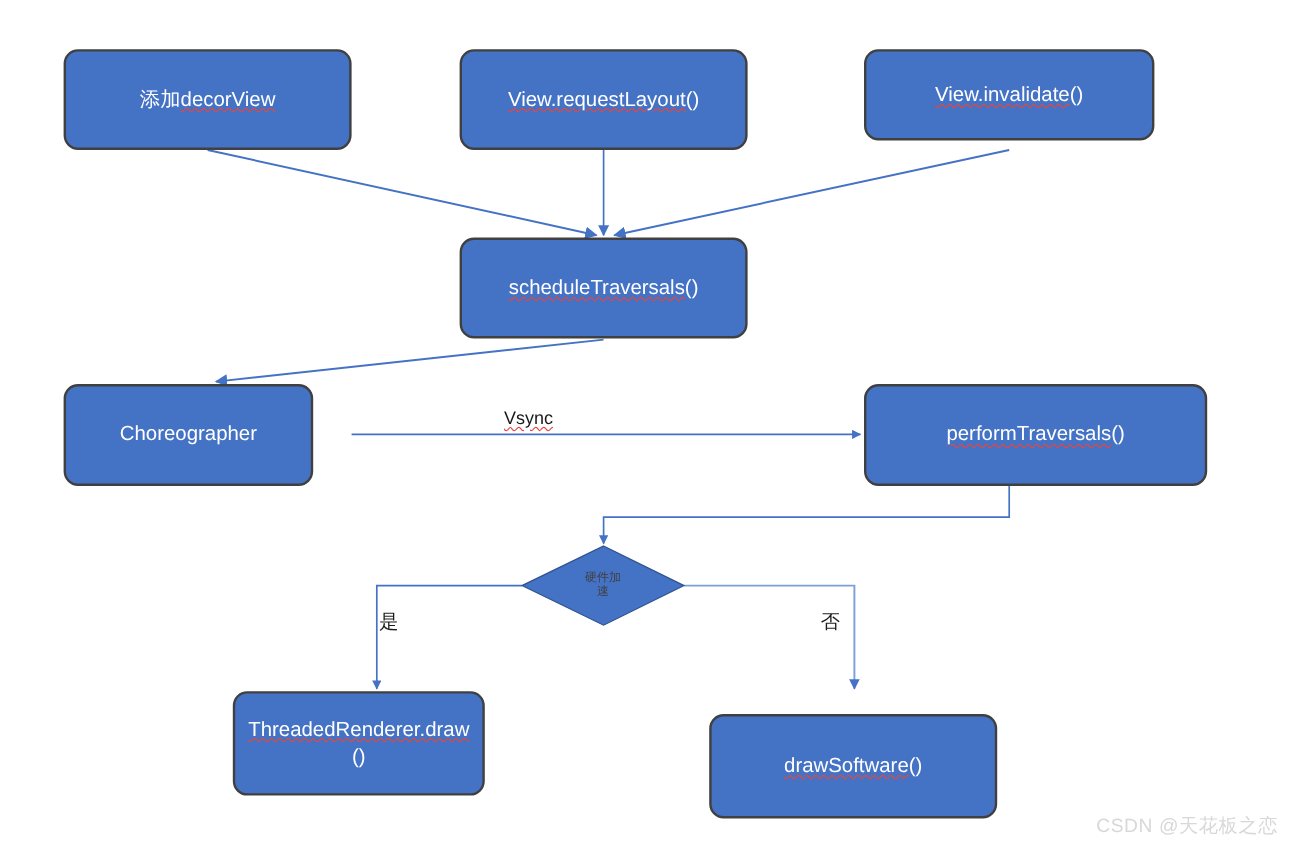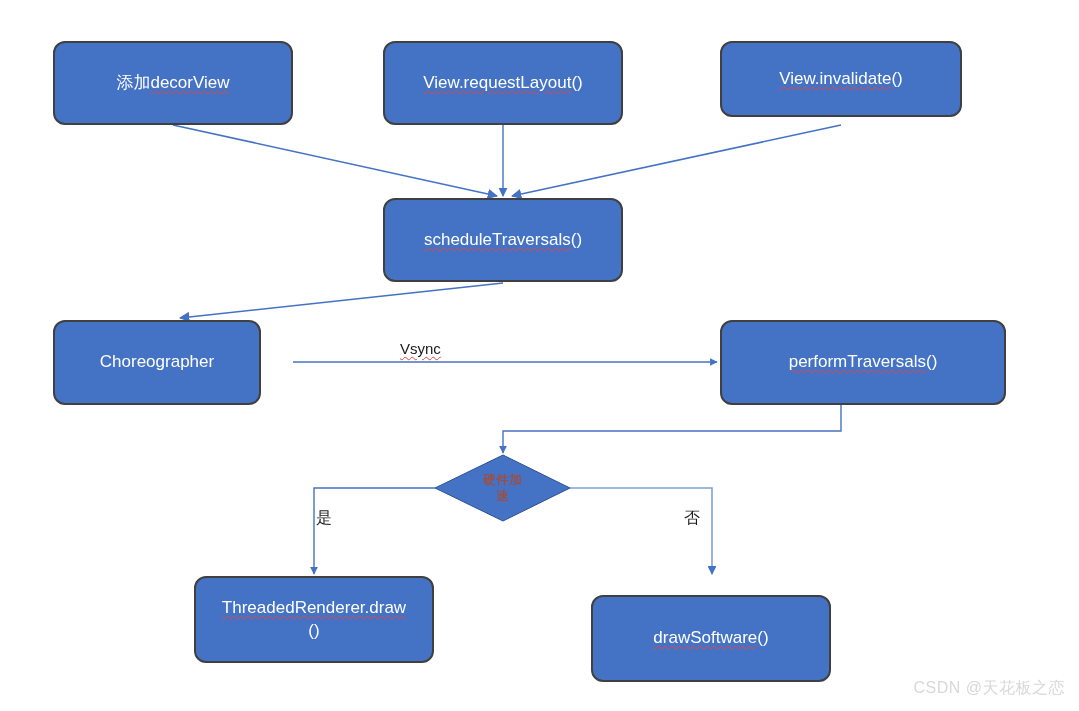--- a/index.html
+++ b/index.html
@@ -48,22 +48,22 @@
     text-decoration: underline wavy #E8453C;
     text-decoration-thickness: 1.4px;
     text-underline-offset: 2px;
   }
 
   .diamond-wrap {
     position: absolute;
     display: flex;
     align-items: center;
     justify-content: center;
-    color: #c2410c;
-    font-size: 13px;
+    color: #404040;
+    font-size: 10px;
     line-height: 1.25;
     text-align: center;
     pointer-events: none;
   }
   .diamond-text {
     position: relative;
     z-index: 2;
     width: 56px;
   }
 
@@ -140,27 +140,27 @@
 </div>
 
 <div class="node" style="left:720px; top:320px; width:286px; height:85px;">
   <span class="label"><span class="spell">performTraversals</span><span>()</span></span>
 </div>
 
 <div class="diamond-wrap" style="left:435px; top:455px; width:135px; height:66px;">
   <span class="diamond-text"><span>硬件加</span><br><span>速</span></span>
 </div>
 
-<div class="node" style="left:194px; top:576px; width:240px; height:87px;">
+<div class="node" style="left:194px; top:576px; width:210px; height:87px;">
   <span class="label"><span class="spell">ThreadedRenderer.draw</span><br><span>()</span></span>
 </div>
 
 <div class="node" style="left:591px; top:576px; width:240px; height:87px;margin-top:19px;">
   <span class="label"><span class="spell">drawSoftware</span><span>()</span></span>
 </div>
 
-<div class="edge-label" style="left:400px; top:340px;"><span class="spell">Vsync</span></div>
+<div class="edge-label" style="left:420px; top:340px;"><span class="spell">Vsync</span></div>
 
 <div class="edge-label cn" style="left:316px; top:508px;"><span>是</span></div>
 
 <div class="edge-label cn" style="left:684px; top:508px;"><span>否</span></div>
 
 <div class="watermark">CSDN @天花板之恋</div>
 
 </body></html>

